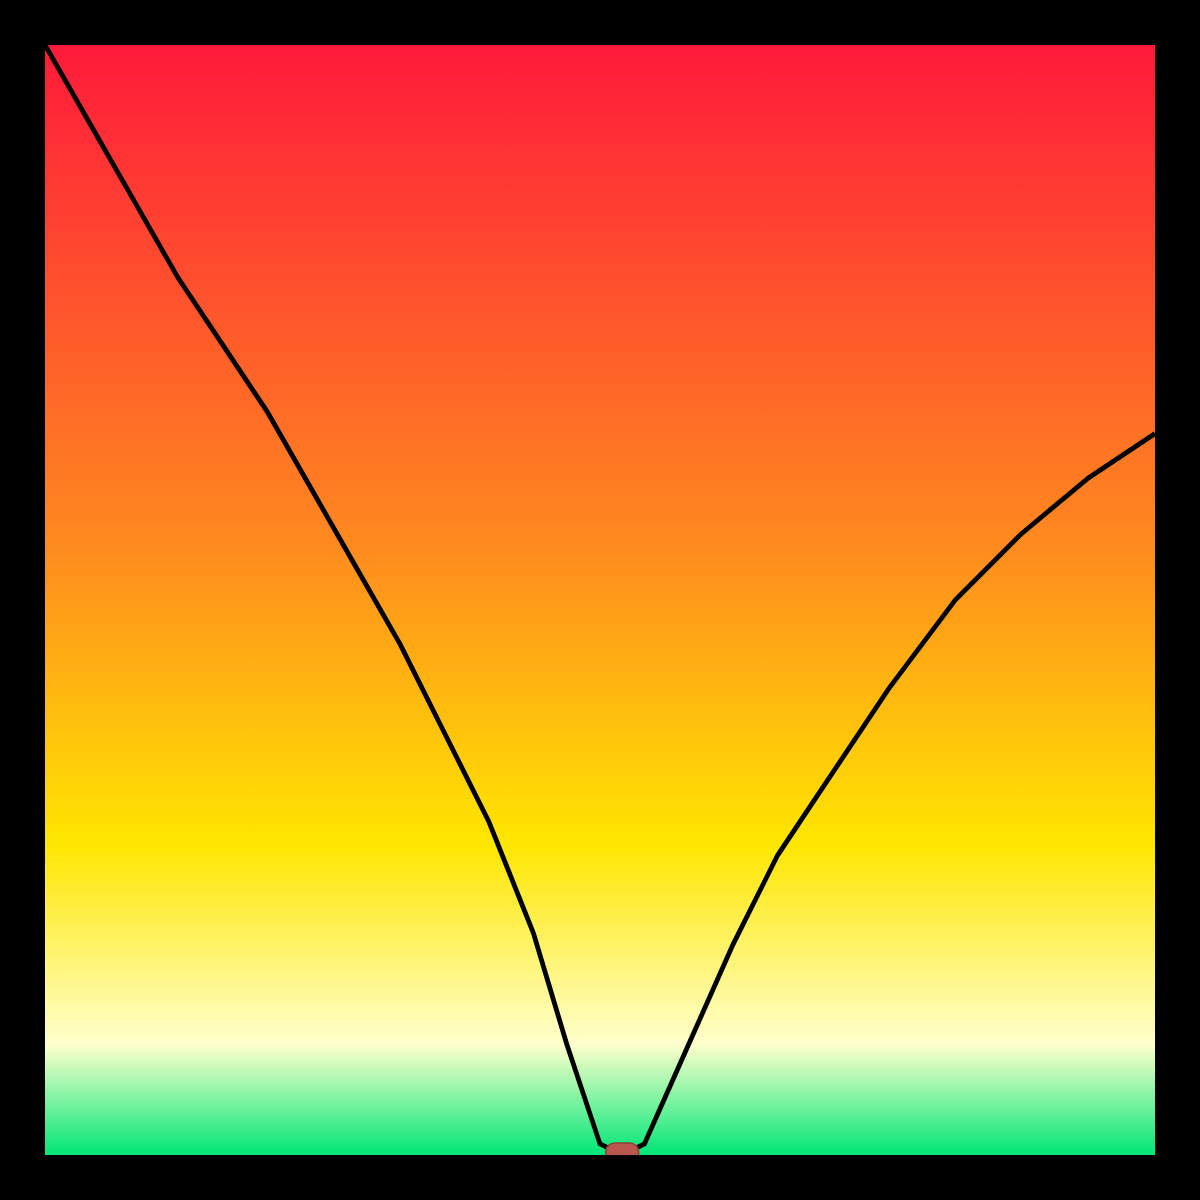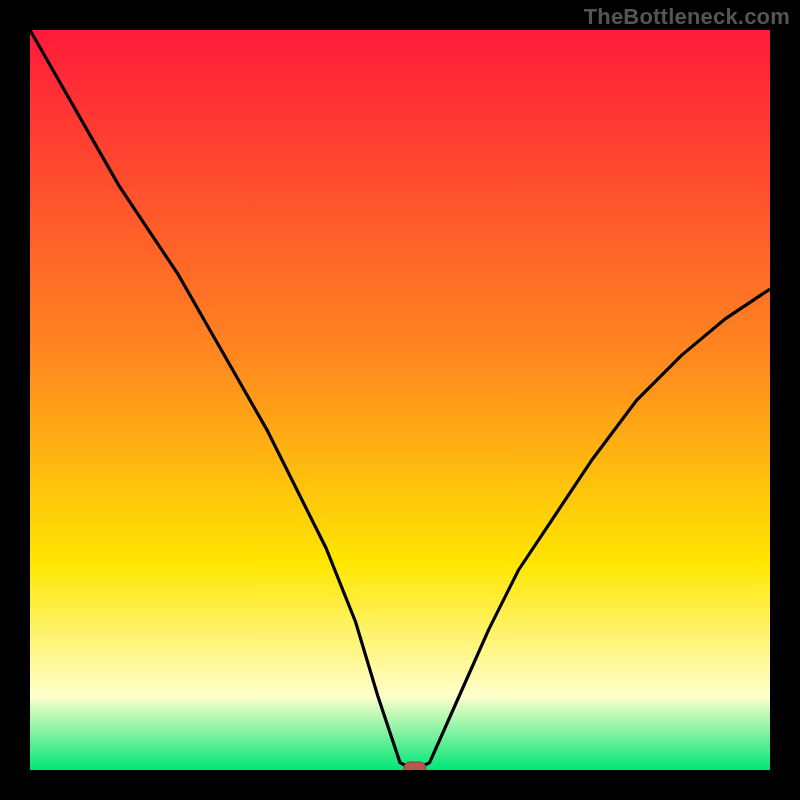--- a/index.html
+++ b/index.html
@@ -33,21 +33,20 @@
     left: 30px;
     width: 740px;
     height: 740px;
   }
   svg { display: block; }
 </style>
 </head>
 <body>
 
 <div class="frame">
-  <div class="watermark">TheBottleneck.com</div>
 
   <div class="plot">
     <svg id="plot-svg" viewBox="0 0 740 740" width="740" height="740">
       <defs>
         <linearGradient id="bg-grad" x1="0" y1="0" x2="0" y2="1">
           <stop id="g0" offset="0%" stop-color="#ff1a3a"></stop>
           <stop id="g1" offset="45%" stop-color="#ff8a1f"></stop>
           <stop id="g2" offset="72%" stop-color="#ffe600"></stop>
           <stop id="g3" offset="90%" stop-color="#ffffcc"></stop>
           <stop id="g4" offset="100%" stop-color="#00e676"></stop>

